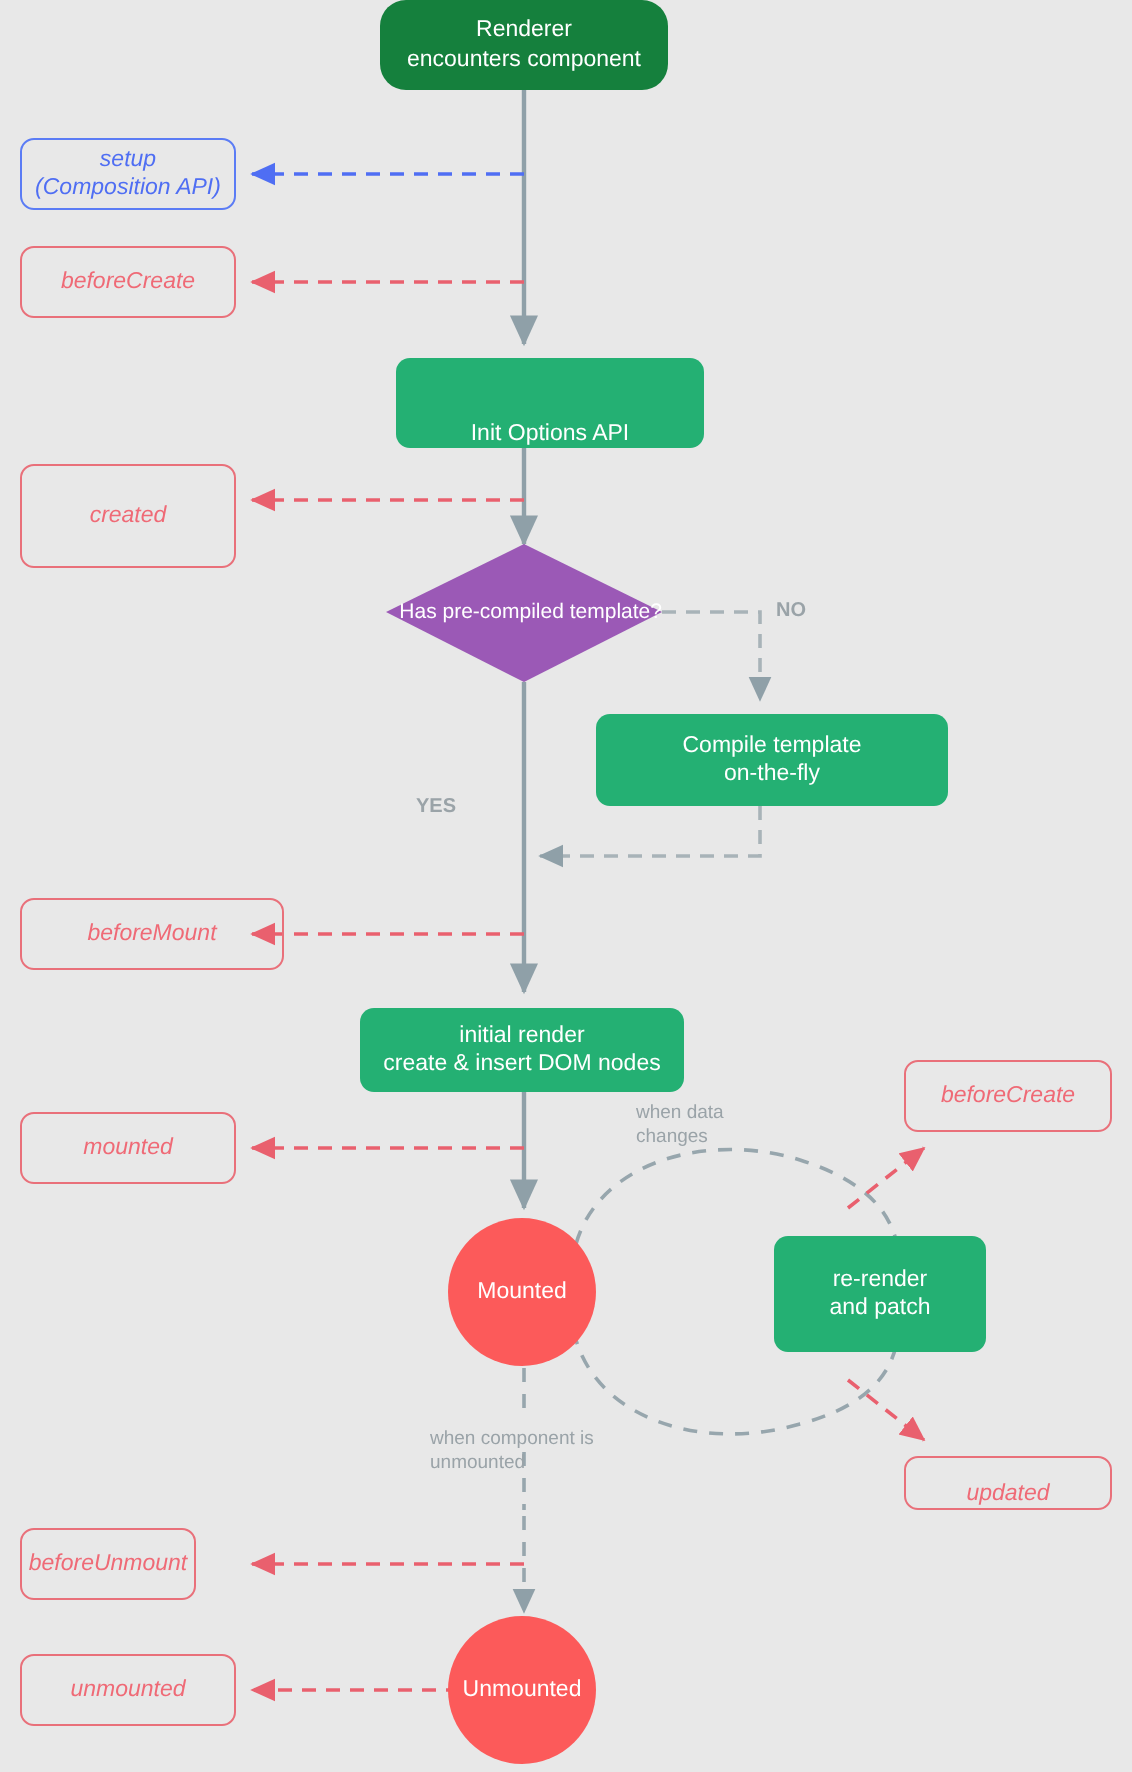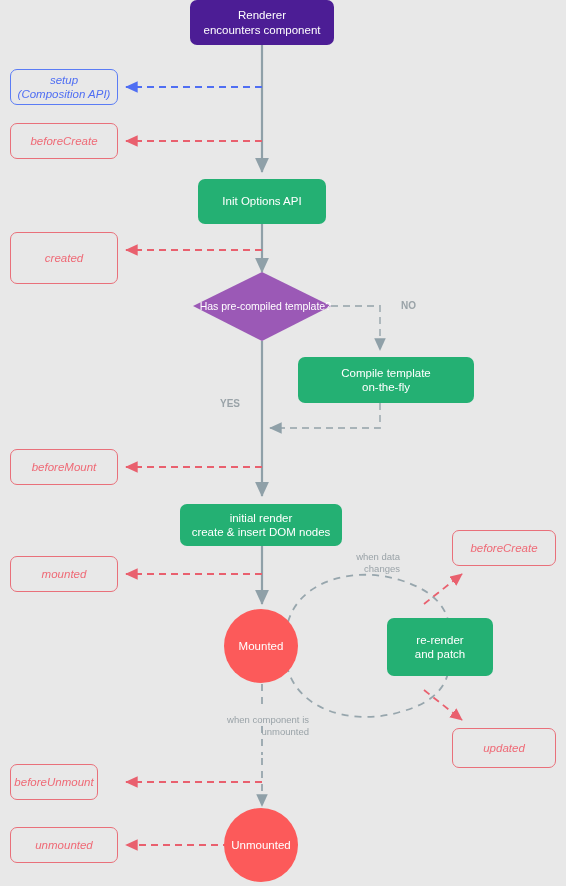--- a/index.html
+++ b/index.html
@@ -10,21 +10,21 @@
     position:relative;
     overflow:hidden;
     -webkit-font-smoothing:antialiased;
   }
   #diagram{position:absolute;left:0;top:0;width:566px;height:886px;}
   .node{position:absolute;box-sizing:border-box;display:flex;align-items:center;justify-content:center;text-align:center;line-height:1.25;}
   .node span{display:block;}
 
   
   .solid{border-radius:7px;color:#ffffff;font-size:11.5px;}
-  .blue-solid{background:#4c1d95;}
+  .blue-solid{background:#15803d;border-radius:13px;}
   .green-solid{background:#24b073;}
 
   
   .hook{
     border-radius:7px;
     background:transparent;
     font-size:11.5px;
     border:1.6px solid #e9707a;
     color:#ef6a76;
     font-style:italic;
@@ -35,21 +35,21 @@
   .circle{border-radius:50%;background:#fc5a5a;color:#fff;font-size:11.5px;}
 
   
   .diamond-wrap{position:absolute;}
   .diamond-label{
     position:absolute;inset:0;display:flex;align-items:center;justify-content:flex-end;
     text-align:center;color:#ffffff;font-size:10.5px;line-height:1.22;pointer-events:none;
   }
 
   .edge-label{
-    position:absolute;color:#9aa3a8;font-size:9.5px;text-align:right;line-height:1.25;
+    position:absolute;color:#9aa3a8;font-size:9.5px;text-align:left;line-height:1.25;
   }
   .edge-label.bold{font-weight:bold;color:#9aa3a8;font-size:10px;}
 </style>
 </head>
 <body>
 
 <svg id="diagram" viewBox="0 0 566 886" xmlns="http://www.w3.org/2000/svg">
   <defs>
     <marker id="ar-gray" markerWidth="9" markerHeight="9" refX="6.5" refY="3.2" orient="auto" markerUnits="strokeWidth">
       <path d="M0,0 L7,3.2 L0,6.4 z" fill="#8fa0a8"></path>
@@ -111,21 +111,21 @@
   <span>
     <span>setup</span>
     <span>(Composition API)</span>
   </span>
 </div>
 
 <div class="node hook" style="left:10px;top:123px;width:108px;height:36px;">
   <span>beforeCreate</span>
 </div>
 
-<div class="node solid green-solid" style="left:198px;top:179px;width:128px;height:45px;">
+<div class="node solid green-solid" style="left:198px;top:179px;width:154px;height:45px;align-items:flex-end;">
   <span>Init Options API</span>
 </div>
 
 <div class="node hook" style="left:10px;top:232px;width:108px;height:52px;">
   <span>created</span>
 </div>
 
 <div class="diamond-wrap" style="left:193px;top:272px;width:138px;height:69px;">
   <div class="diamond-label">
     <span>
@@ -144,21 +144,21 @@
   <span>YES</span>
 </div>
 
 <div class="node solid green-solid" style="left:298px;top:357px;width:176px;height:46px;">
   <span>
     <span>Compile template</span>
     <span>on-the-fly</span>
   </span>
 </div>
 
-<div class="node hook" style="left:10px;top:449px;width:108px;height:36px;">
+<div class="node hook" style="left:10px;top:449px;width:132px;height:36px;">
   <span>beforeMount</span>
 </div>
 
 <div class="node solid green-solid" style="left:180px;top:504px;width:162px;height:42px;">
   <span>
     <span>initial render</span>
     <span>create &amp; insert DOM nodes</span>
   </span>
 </div>
 
@@ -179,21 +179,21 @@
   <span>
     <span>re-render</span>
     <span>and patch</span>
   </span>
 </div>
 
 <div class="node hook" style="left:452px;top:530px;width:104px;height:36px;">
   <span>beforeCreate</span>
 </div>
 
-<div class="node hook" style="left:452px;top:728px;width:104px;height:40px;">
+<div class="node hook" style="left:452px;top:728px;width:104px;height:27px;align-items:flex-end;">
   <span>updated</span>
 </div>
 
 <div class="edge-label" style="left:215px;top:714px;width:94px;">
   <span>when</span>
   <span>component</span>
   <span>is unmounted</span>
 </div>
 
 <div class="node hook" style="left:10px;top:764px;width:88px;height:36px;">

